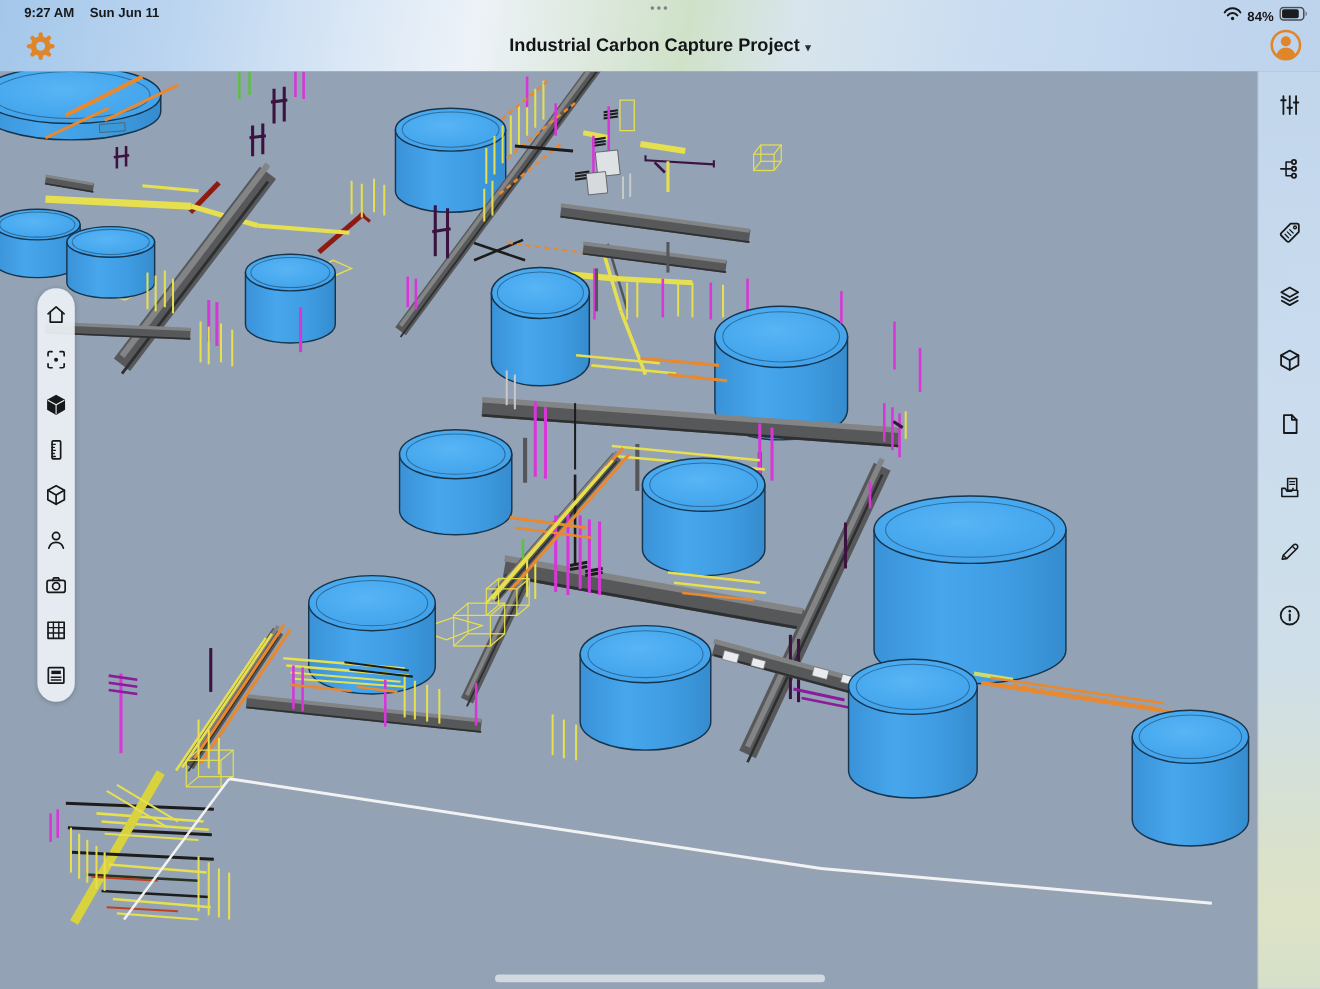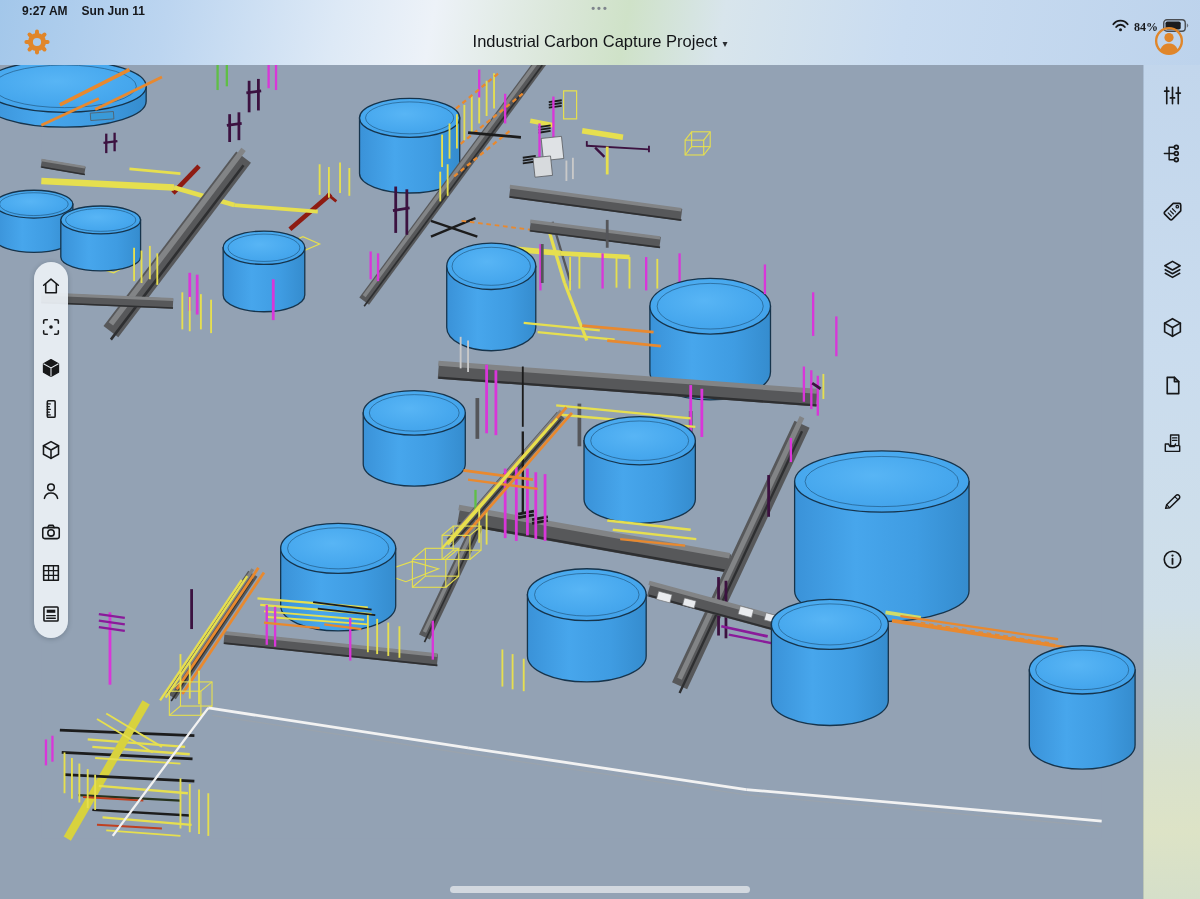--- a/index.html
+++ b/index.html
@@ -3,24 +3,24 @@
 <meta charset="utf-8">
 <style>
   html,body{margin:0;padding:0;}
   body{width:1200px;height:899px;overflow:hidden;font-family:"Liberation Sans",sans-serif;-webkit-font-smoothing:antialiased;}
   .screen{position:relative;width:1200px;height:899px;background:#93a2b4;overflow:hidden;}
   .chrome-bg{position:absolute;left:0;top:0;width:1200px;height:65px;
     background:linear-gradient(100deg,#a3c7ea 0%,#bcd5f0 14%,#dde9f6 28%,#edf2f8 36%,#dbe7da 46%,#cfe2c8 52%,#d8e5ec 60%,#c9dcf1 75%,#bdd3ec 100%);}
   .statusbar{position:absolute;left:0;top:0;width:1200px;height:22px;display:flex;align-items:center;font-size:12px;font-weight:600;color:#16181c;}
   .sb-left{margin-left:22px;display:flex;gap:14px;}
   .sb-center{position:absolute;left:0;right:0;top:2px;text-align:center;color:#7e848c;font-size:11px;letter-spacing:2px;font-weight:700;}
-  .sb-right{position:absolute;right:11px;top:16px;height:22px;display:flex;align-items:center;gap:5px;font-family:Liberation Serif, serif;}
+  .sb-right{position:absolute;right:11px;top:0;height:22px;display:flex;align-items:flex-end;gap:5px;}
   .navbar{position:absolute;left:0;top:22px;width:1200px;height:43px;}
   .gear-btn{position:absolute;left:22px;top:6px;width:30px;height:30px;border:none;background:transparent;padding:0;cursor:pointer;}
-  .title-wrap{position:absolute;left:0;right:0;top:10px;text-align:center;font-size:16.5px;font-weight:400;color:#121417;cursor:pointer;}
+  .title-wrap{position:absolute;left:0;right:0;top:10px;text-align:center;font-size:16.5px;font-weight:700;color:#121417;cursor:pointer;}
   .title-wrap .caret{font-size:10px;margin-left:5px;color:#2a2d31;}
   .avatar-btn{position:absolute;right:16px;top:4px;width:30px;height:30px;border:none;background:transparent;padding:0;cursor:pointer;}
   .viewport{position:absolute;left:0;top:65px;width:1143px;height:834px;overflow:hidden;background:#93a2b4;}
   #scene{position:absolute;left:0;top:0;}
   .left-pill{position:absolute;left:34px;top:197px;width:34px;border-radius:17px;
     background:rgba(234,239,244,0.94);box-shadow:0 1px 5px rgba(20,30,40,0.25);
     display:flex;flex-direction:column;align-items:center;padding:13px 0;gap:19px;}
   .tool-btn{width:22px;height:22px;border:none;background:transparent;padding:0;cursor:pointer;display:block;}
   .tool-btn svg{display:block;}
   .right-sidebar{position:absolute;left:1143px;top:65px;width:57px;height:834px;

